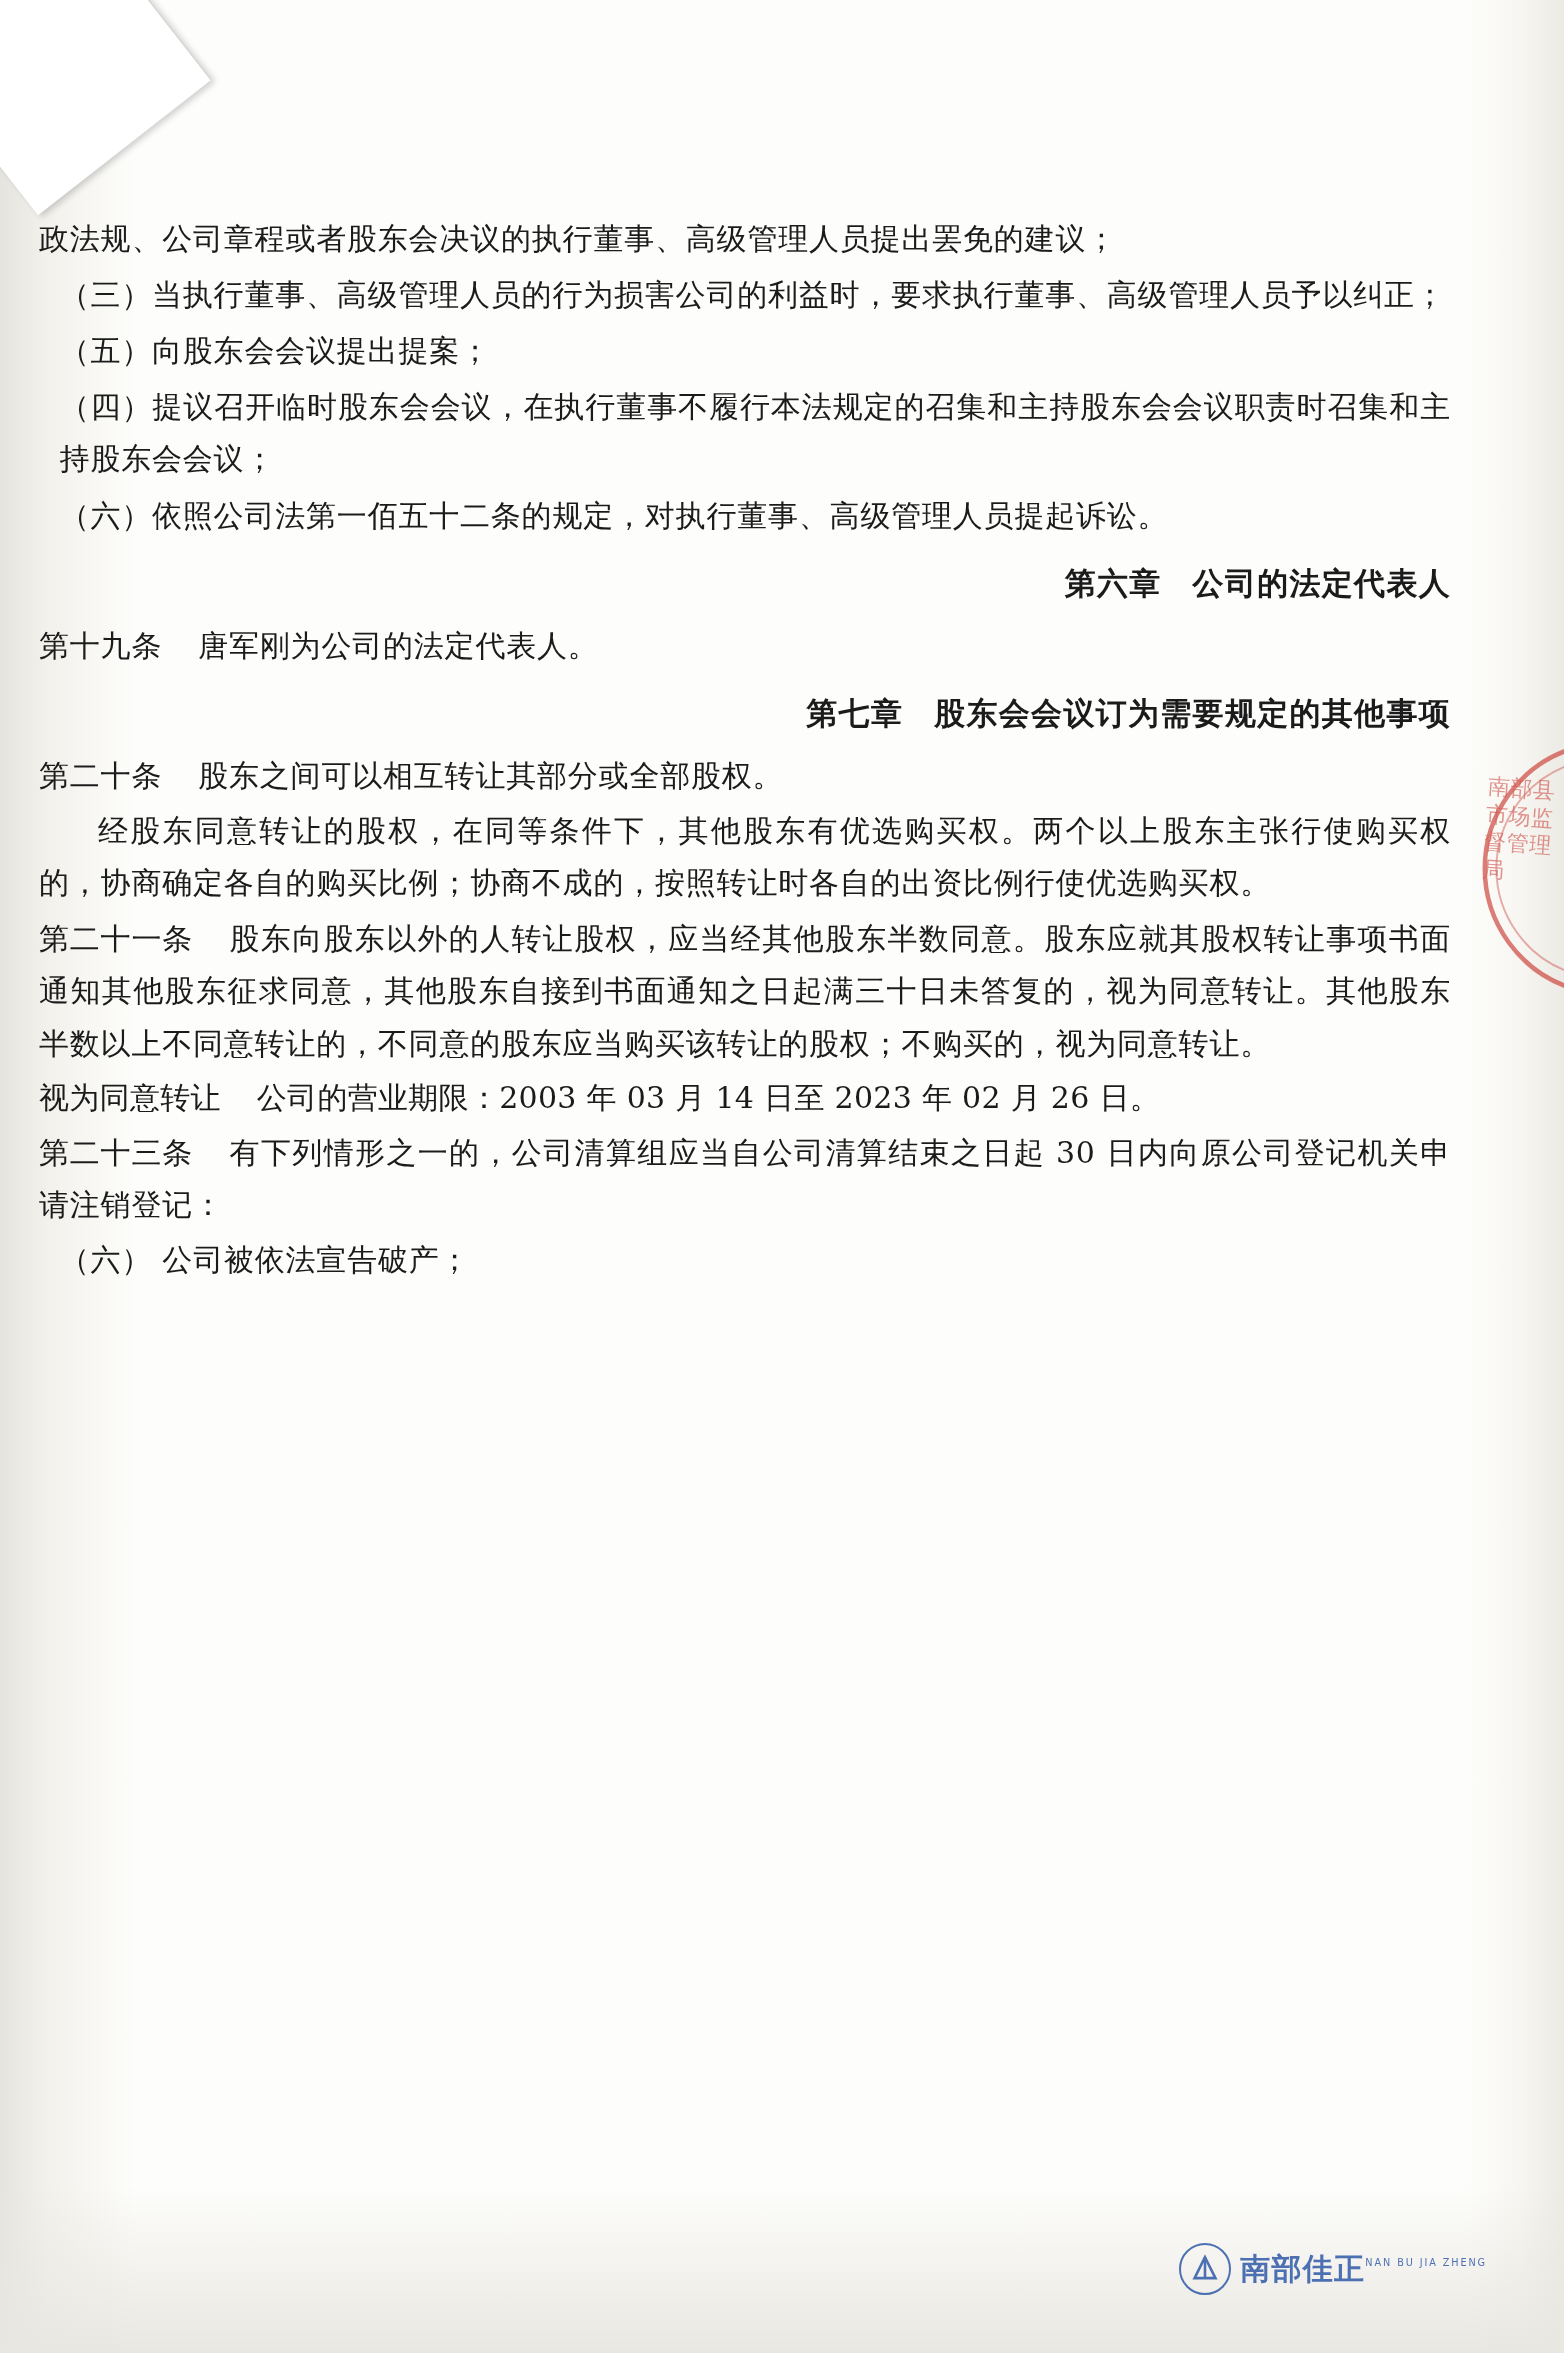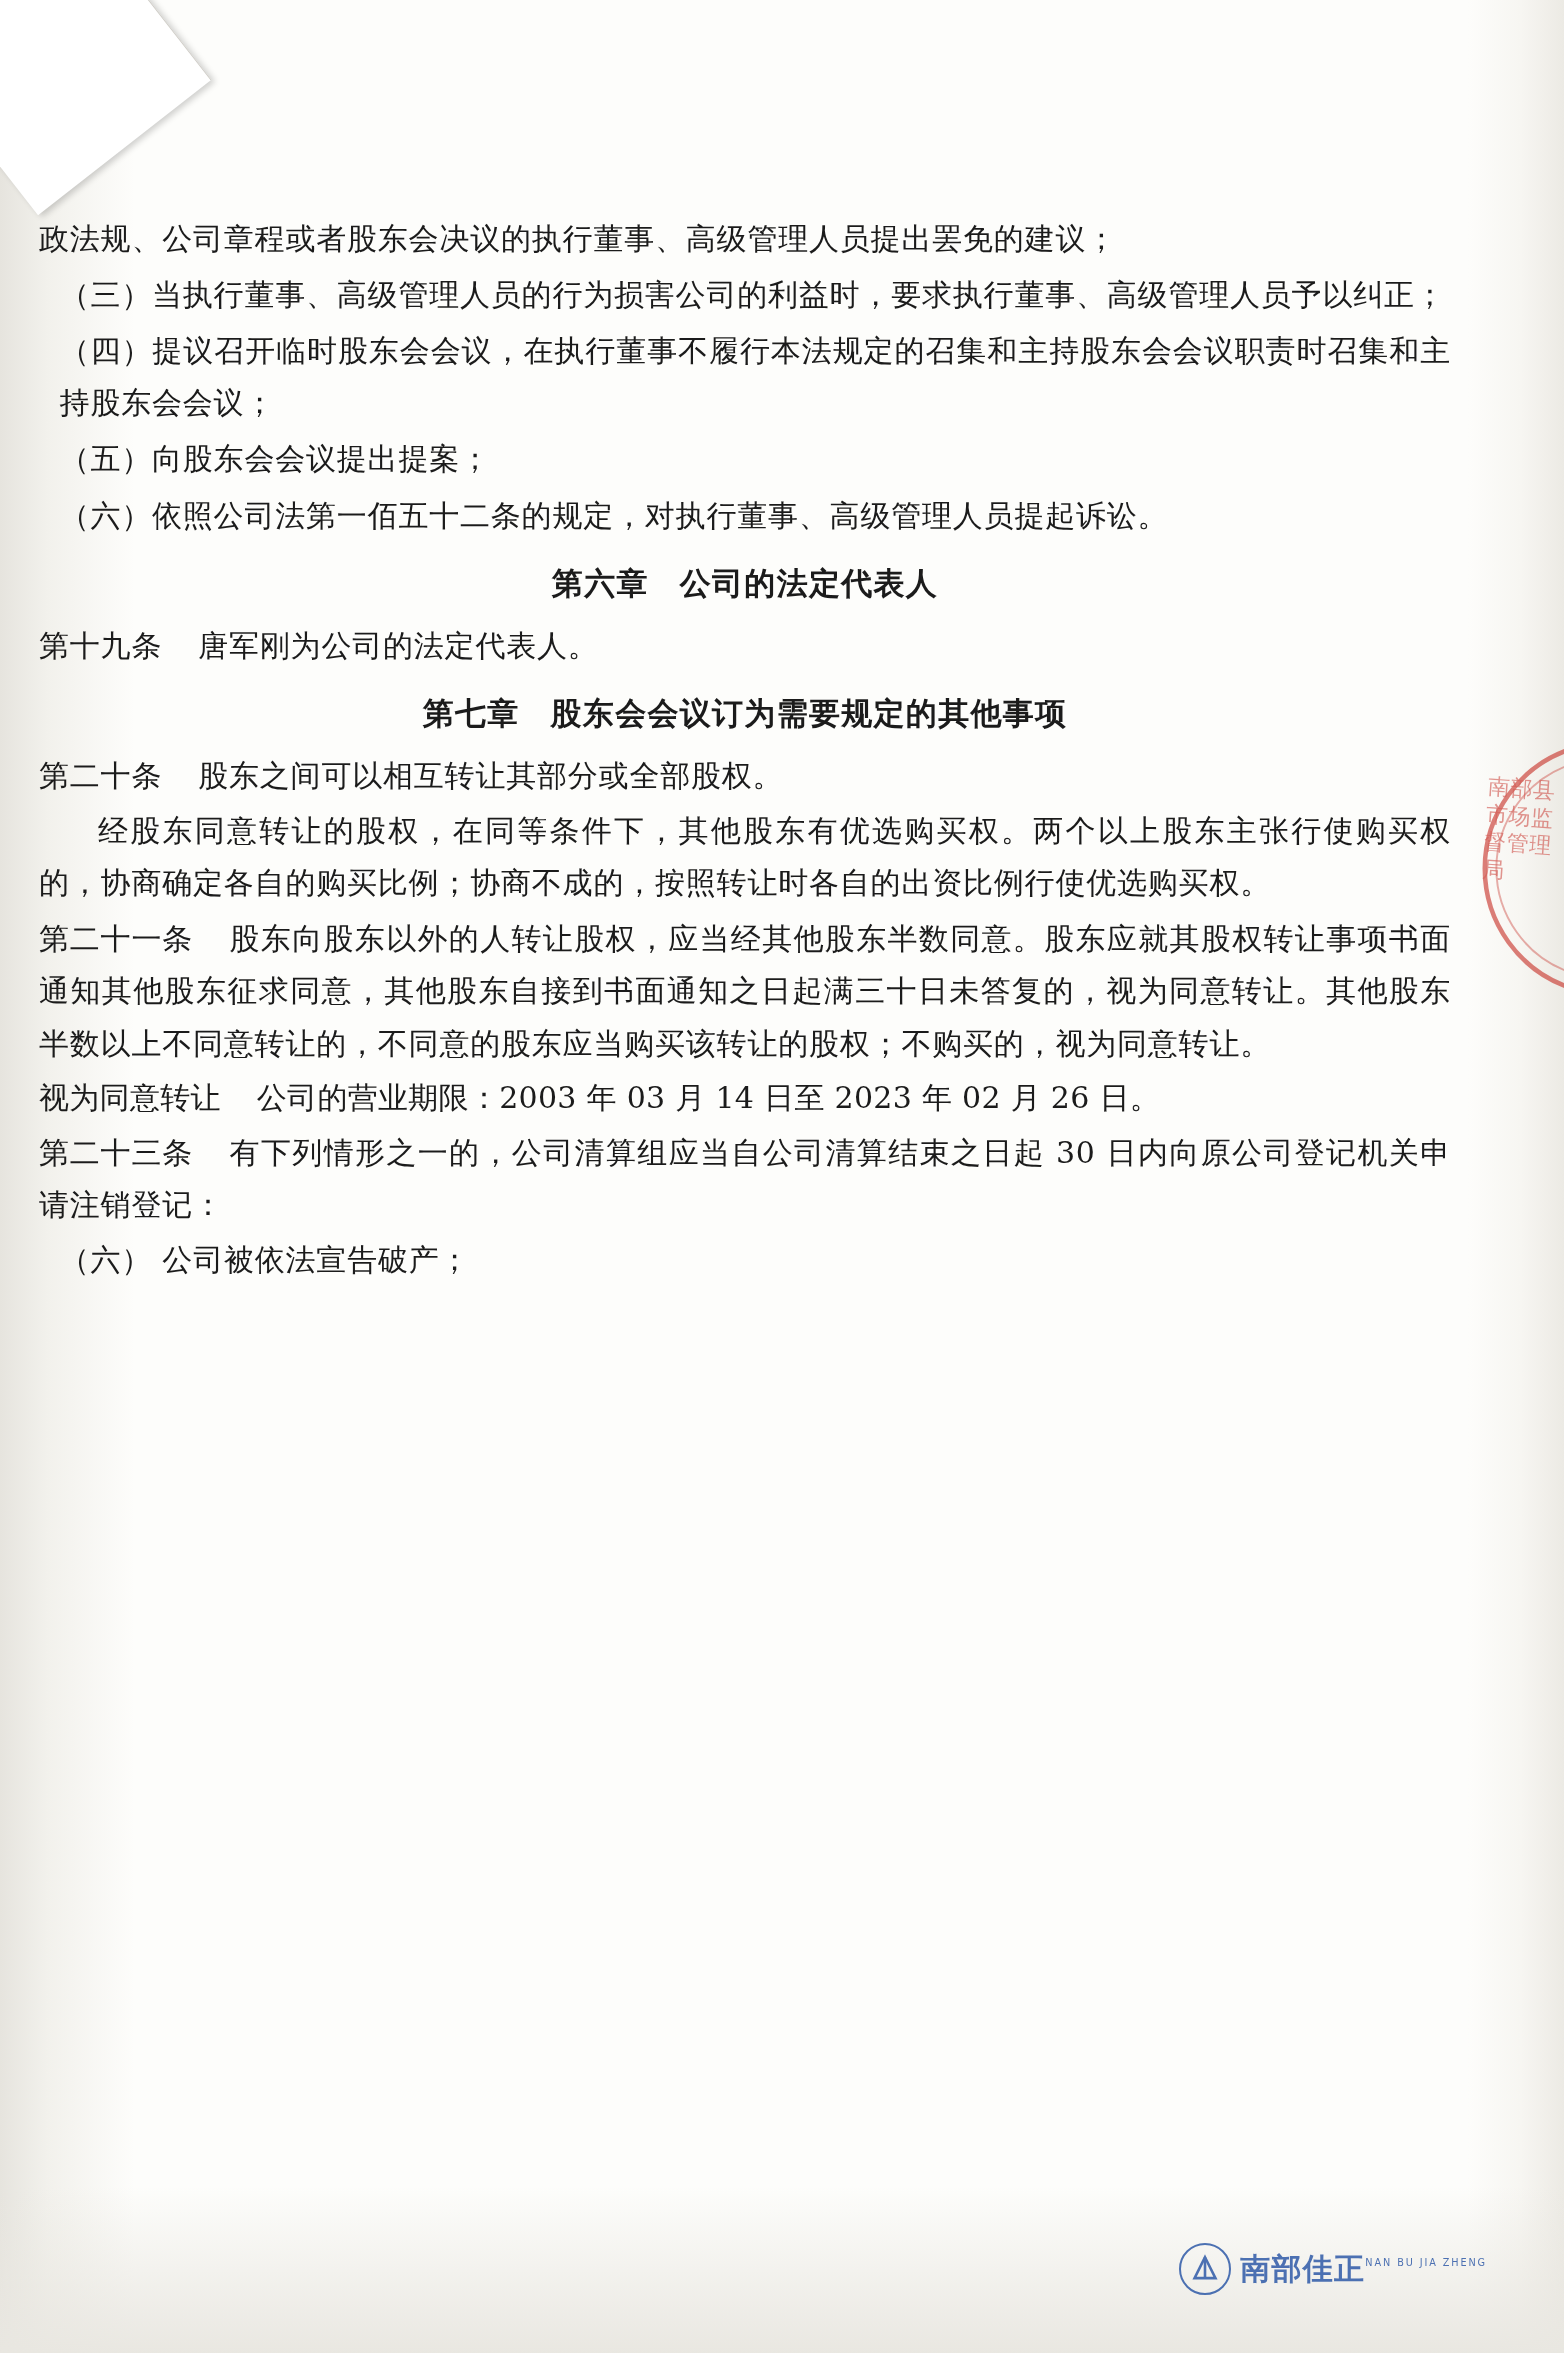--- a/index.html
+++ b/index.html
@@ -78,21 +78,21 @@
   }
   .indent1 {
     text-indent: 0;
   }
   .indent-para {
     text-indent: 59px;
   }
   .heading {
     font-size: 31px;
     font-weight: bold;
-    text-align: center;
+    text-align: right;
     letter-spacing: 1.3px;
     margin: 17px 0 11.6px 0;
     line-height: 1.6;
   }
   .heading .gap {
     display: inline-block;
     width: 31px;
   }
   .artline {
     margin-bottom: 2.6px;
@@ -187,23 +187,23 @@
   <div class="scan-shade-bottom"></div>
   <div class="fold-corner-2"></div>
   <div class="fold-corner"></div>
 
   <div class="content">
 
     <p class="para indent1">政法规、公司章程或者股东会决议的执行董事、高级管理人员提出罢免的建议；</p>
 
     <p class="para list-indent">（三）当执行董事、高级管理人员的行为损害公司的利益时，要求执行董事、高级管理人员予以纠正；</p>
 
+    <p class="para list-indent">（五）向股东会会议提出提案；</p>
+
     <p class="para list-indent">（四）提议召开临时股东会会议，在执行董事不履行本法规定的召集和主持股东会会议职责时召集和主持股东会会议；</p>
-
-    <p class="para list-indent">（五）向股东会会议提出提案；</p>
 
     <p class="para list-indent">（六）依照公司法第一佰五十二条的规定，对执行董事、高级管理人员提起诉讼。</p>
 
     <p class="heading"><span>第六章</span><span class="gap"></span><span>公司的法定代表人</span></p>
 
     <p class="para artline"><span class="art-label">第十九条</span><span class="art-gap"></span><span>唐军刚为公司的法定代表人。</span></p>
 
     <p class="heading"><span>第七章</span><span class="gap"></span><span>股东会会议订为需要规定的其他事项</span></p>
 
     <p class="para artline"><span class="art-label">第二十条</span><span class="art-gap"></span><span>股东之间可以相互转让其部分或全部股权。</span></p>

